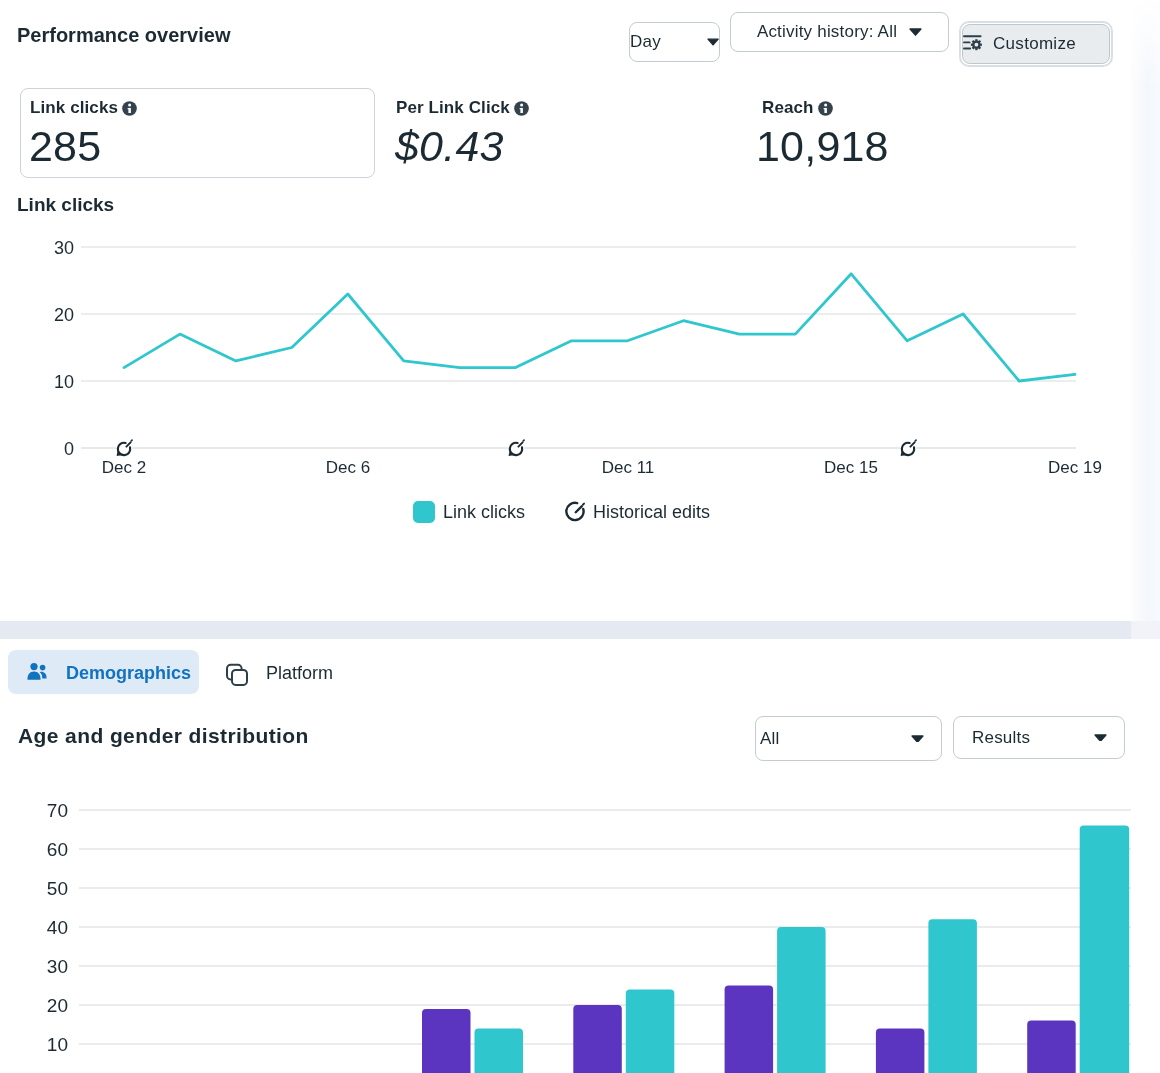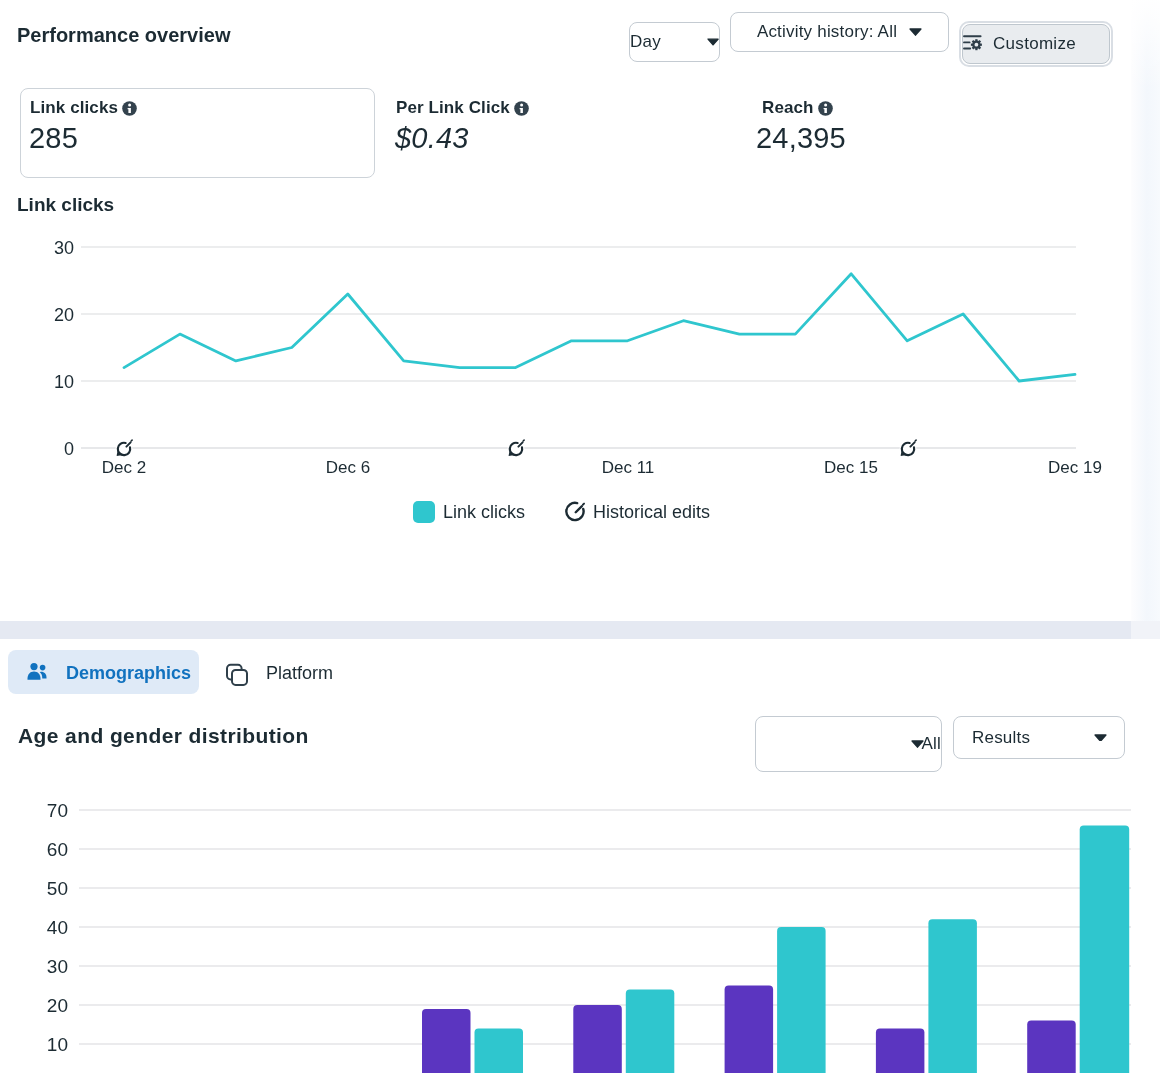--- a/index.html
+++ b/index.html
@@ -8,21 +8,21 @@
   .abs { position:absolute; }
   .topcard { left:0; top:0; width:1131px; height:621px; background:#fff; border-bottom-right-radius:12px; }
   .strip { left:1131px; top:0; width:29px; height:621px; background:linear-gradient(to bottom, rgba(255,255,255,0.95), rgba(255,255,255,0) 90px), linear-gradient(to right,#fdfdfe,#f3f7fc 55%,#f7fafd); }
   .band { left:0; top:621px; width:1160px; height:18px; background:#e5e9f2; }
   .bottomcard { left:0; top:639px; width:1160px; height:434px; background:#fff; border-top-right-radius:8px; }
   h1.pov { left:17px; top:24px; font-size:20px; font-weight:bold; }
   .btn { border:1px solid #c4cbd2; border-radius:8px; background:#fff; display:flex; align-items:center; justify-content:center; font-size:17px; letter-spacing:0.2px; }
   .caret { width:13px; height:7.5px; }
   .metcard { left:20px; top:88px; width:355px; height:90px; border:1px solid #cdd3d9; border-radius:8px; }
   .mlabel { font-size:17px; font-weight:bold; letter-spacing:0.1px; }
-  .mnum { font-size:29px; font-weight:400; letter-spacing:0.2px; }
+  .mnum { font-size:43px; font-weight:400; letter-spacing:0.2px; }
   .infoi { display:inline-block; vertical-align:-3px; }
   .tabpill { left:8px; top:650px; width:191px; height:44px; background:#dfeaf7; border-radius:8px; }
   .tabtext { color:#1172bf; font-weight:bold; font-size:18px; }
 </style>
 </head>
 <body>
 <div class="abs topcard"></div>
 <div class="abs strip"></div>
 <div class="abs band"></div>
 <div class="abs" style="left:1131px; top:621px; width:29px; height:18px; background:rgba(255,255,255,0.45);"></div>
@@ -77,21 +77,21 @@
       <circle cx="7.6" cy="4.1" r="1.5" fill="#fff"></circle>
       <path d="M5.6 6.9 h3.3 v5.2 h-2.5 v-3.8 h-0.8 Z" fill="#fff"></path>
     </svg></div>
 <div class="abs mnum" style="left:395px; top:122px;font-style:italic;">$0.43</div>
 
 <div class="abs mlabel" style="left:762px; top:98px;">Reach<svg class="infoi" style="margin-left:4px" width="15" height="15" viewBox="0 0 15 15">
       <circle cx="7.5" cy="7.5" r="7.3" fill="#33424d"></circle>
       <circle cx="7.6" cy="4.1" r="1.5" fill="#fff"></circle>
       <path d="M5.6 6.9 h3.3 v5.2 h-2.5 v-3.8 h-0.8 Z" fill="#fff"></path>
     </svg></div>
-<div class="abs mnum" style="left:756px; top:122px;">24,395</div>
+<div class="abs mnum" style="left:756px; top:122px;">10,918</div>
 
 <div class="abs" style="left:17px; top:194px; font-size:19px; font-weight:bold;">Link clicks</div>
 
 <svg class="abs" style="left:0; top:190px;" width="1131" height="350" viewBox="0 190 1131 350">
   <g stroke="#e6e7e9" stroke-width="1.4">
     <line x1="81" y1="247" x2="1076" y2="247"></line>
     <line x1="81" y1="314" x2="1076" y2="314"></line>
     <line x1="81" y1="381" x2="1076" y2="381"></line>
   </g>
   <line x1="81" y1="448" x2="1076" y2="448" stroke="#dfe1e3" stroke-width="1.4"></line>
@@ -146,21 +146,21 @@
   </g>
 </svg>
 <svg class="abs" style="left:223px; top:661px;" width="26" height="26" viewBox="0 0 26 26">
   <rect x="4" y="3.8" width="14.6" height="14.6" rx="3.6" fill="none" stroke="#2f3f4a" stroke-width="2"></rect>
   <rect x="9" y="8.9" width="15" height="15" rx="3.6" fill="#fff" stroke="#2f3f4a" stroke-width="2"></rect>
 </svg>
 <div class="abs" style="left:266px; top:663px; font-size:18px;">Platform</div>
 
 <div class="abs" style="left:18px; top:724px; font-size:21px; font-weight:bold; letter-spacing:0.4px;">Age and gender distribution</div>
 
-<div class="abs btn" style="left:755px; top:716px; width:187px; height:56px; justify-content:flex-end; padding-left:4px;">
+<div class="abs btn" style="left:755px; top:716px; width:187px; height:45px; justify-content:flex-start; padding-left:4px;">
   <span>All</span>
   <svg class="caret" style="position:absolute; right:17px;" viewBox="0 0 14 8">
       <path d="M1.2 1 h11.6 L7 7.6 Z" fill="#1c2b33" stroke="#1c2b33" stroke-width="1.6" stroke-linejoin="round"></path>
     </svg>
 </div>
 <div class="abs btn" style="left:953px; top:716px; width:172px; height:43px; justify-content:flex-start; padding-left:18px;">
   <span>Results</span>
   <svg class="caret" style="position:absolute; right:17px;" viewBox="0 0 14 8">
       <path d="M1.2 1 h11.6 L7 7.6 Z" fill="#1c2b33" stroke="#1c2b33" stroke-width="1.6" stroke-linejoin="round"></path>
     </svg>

